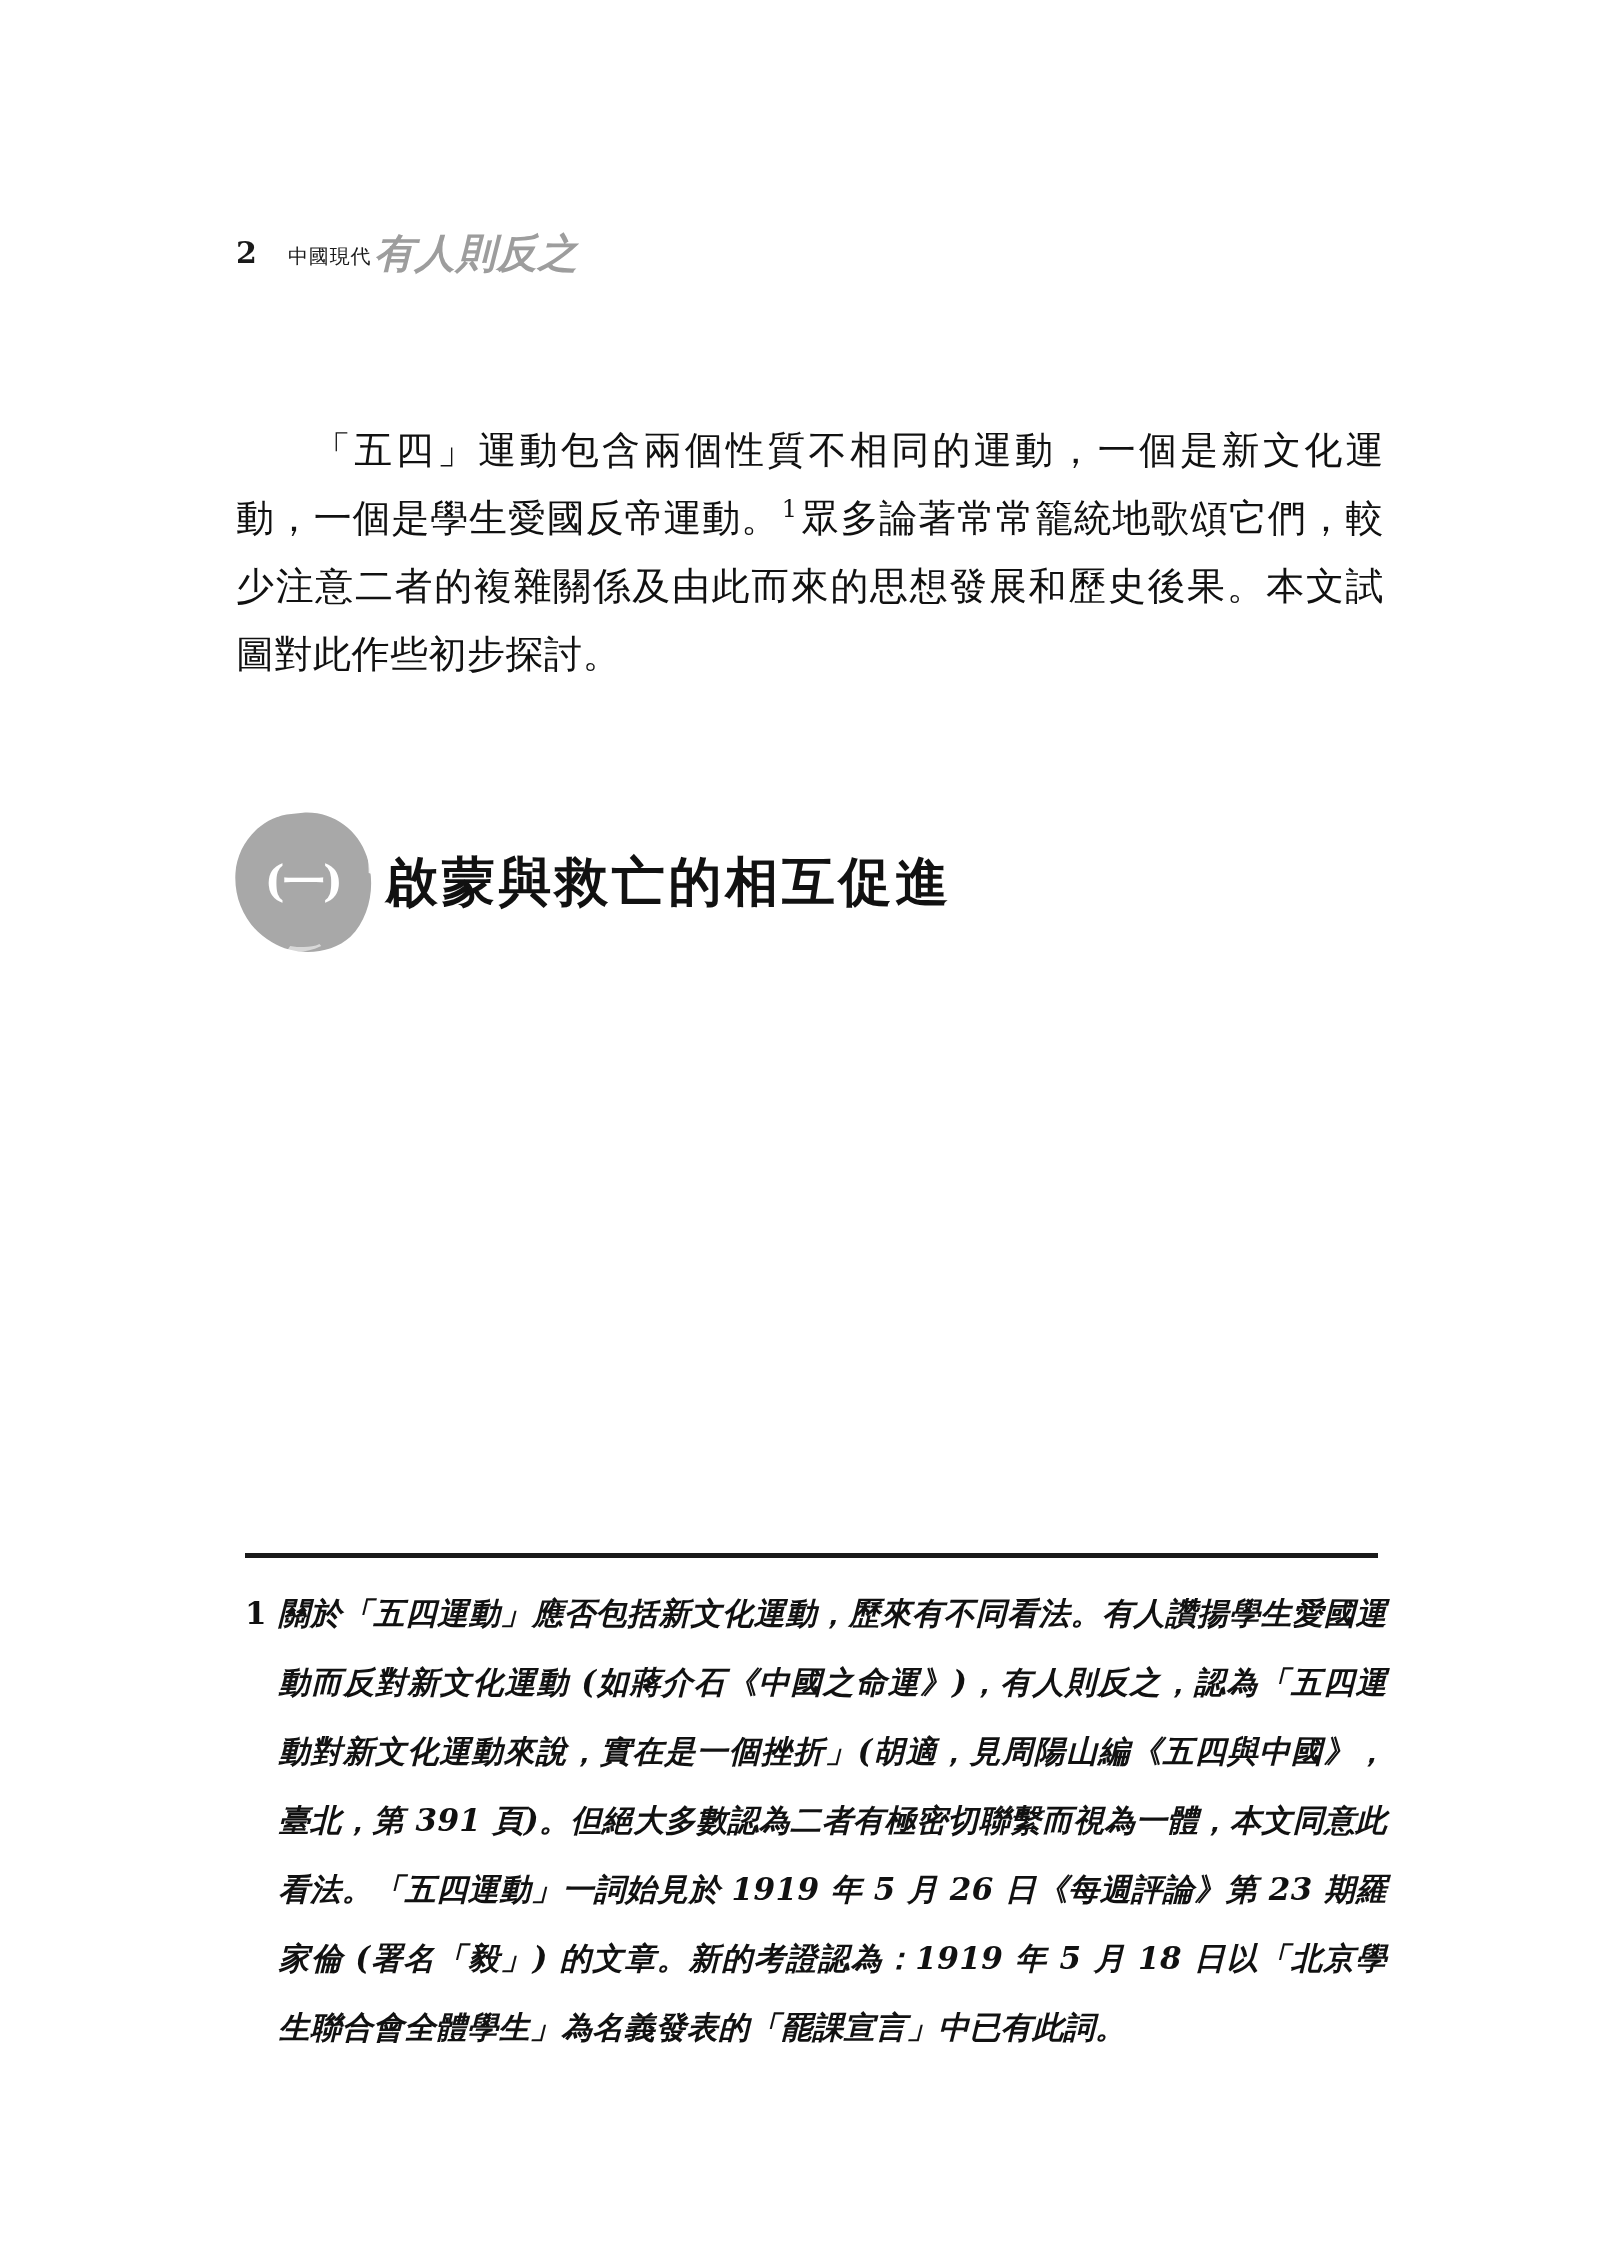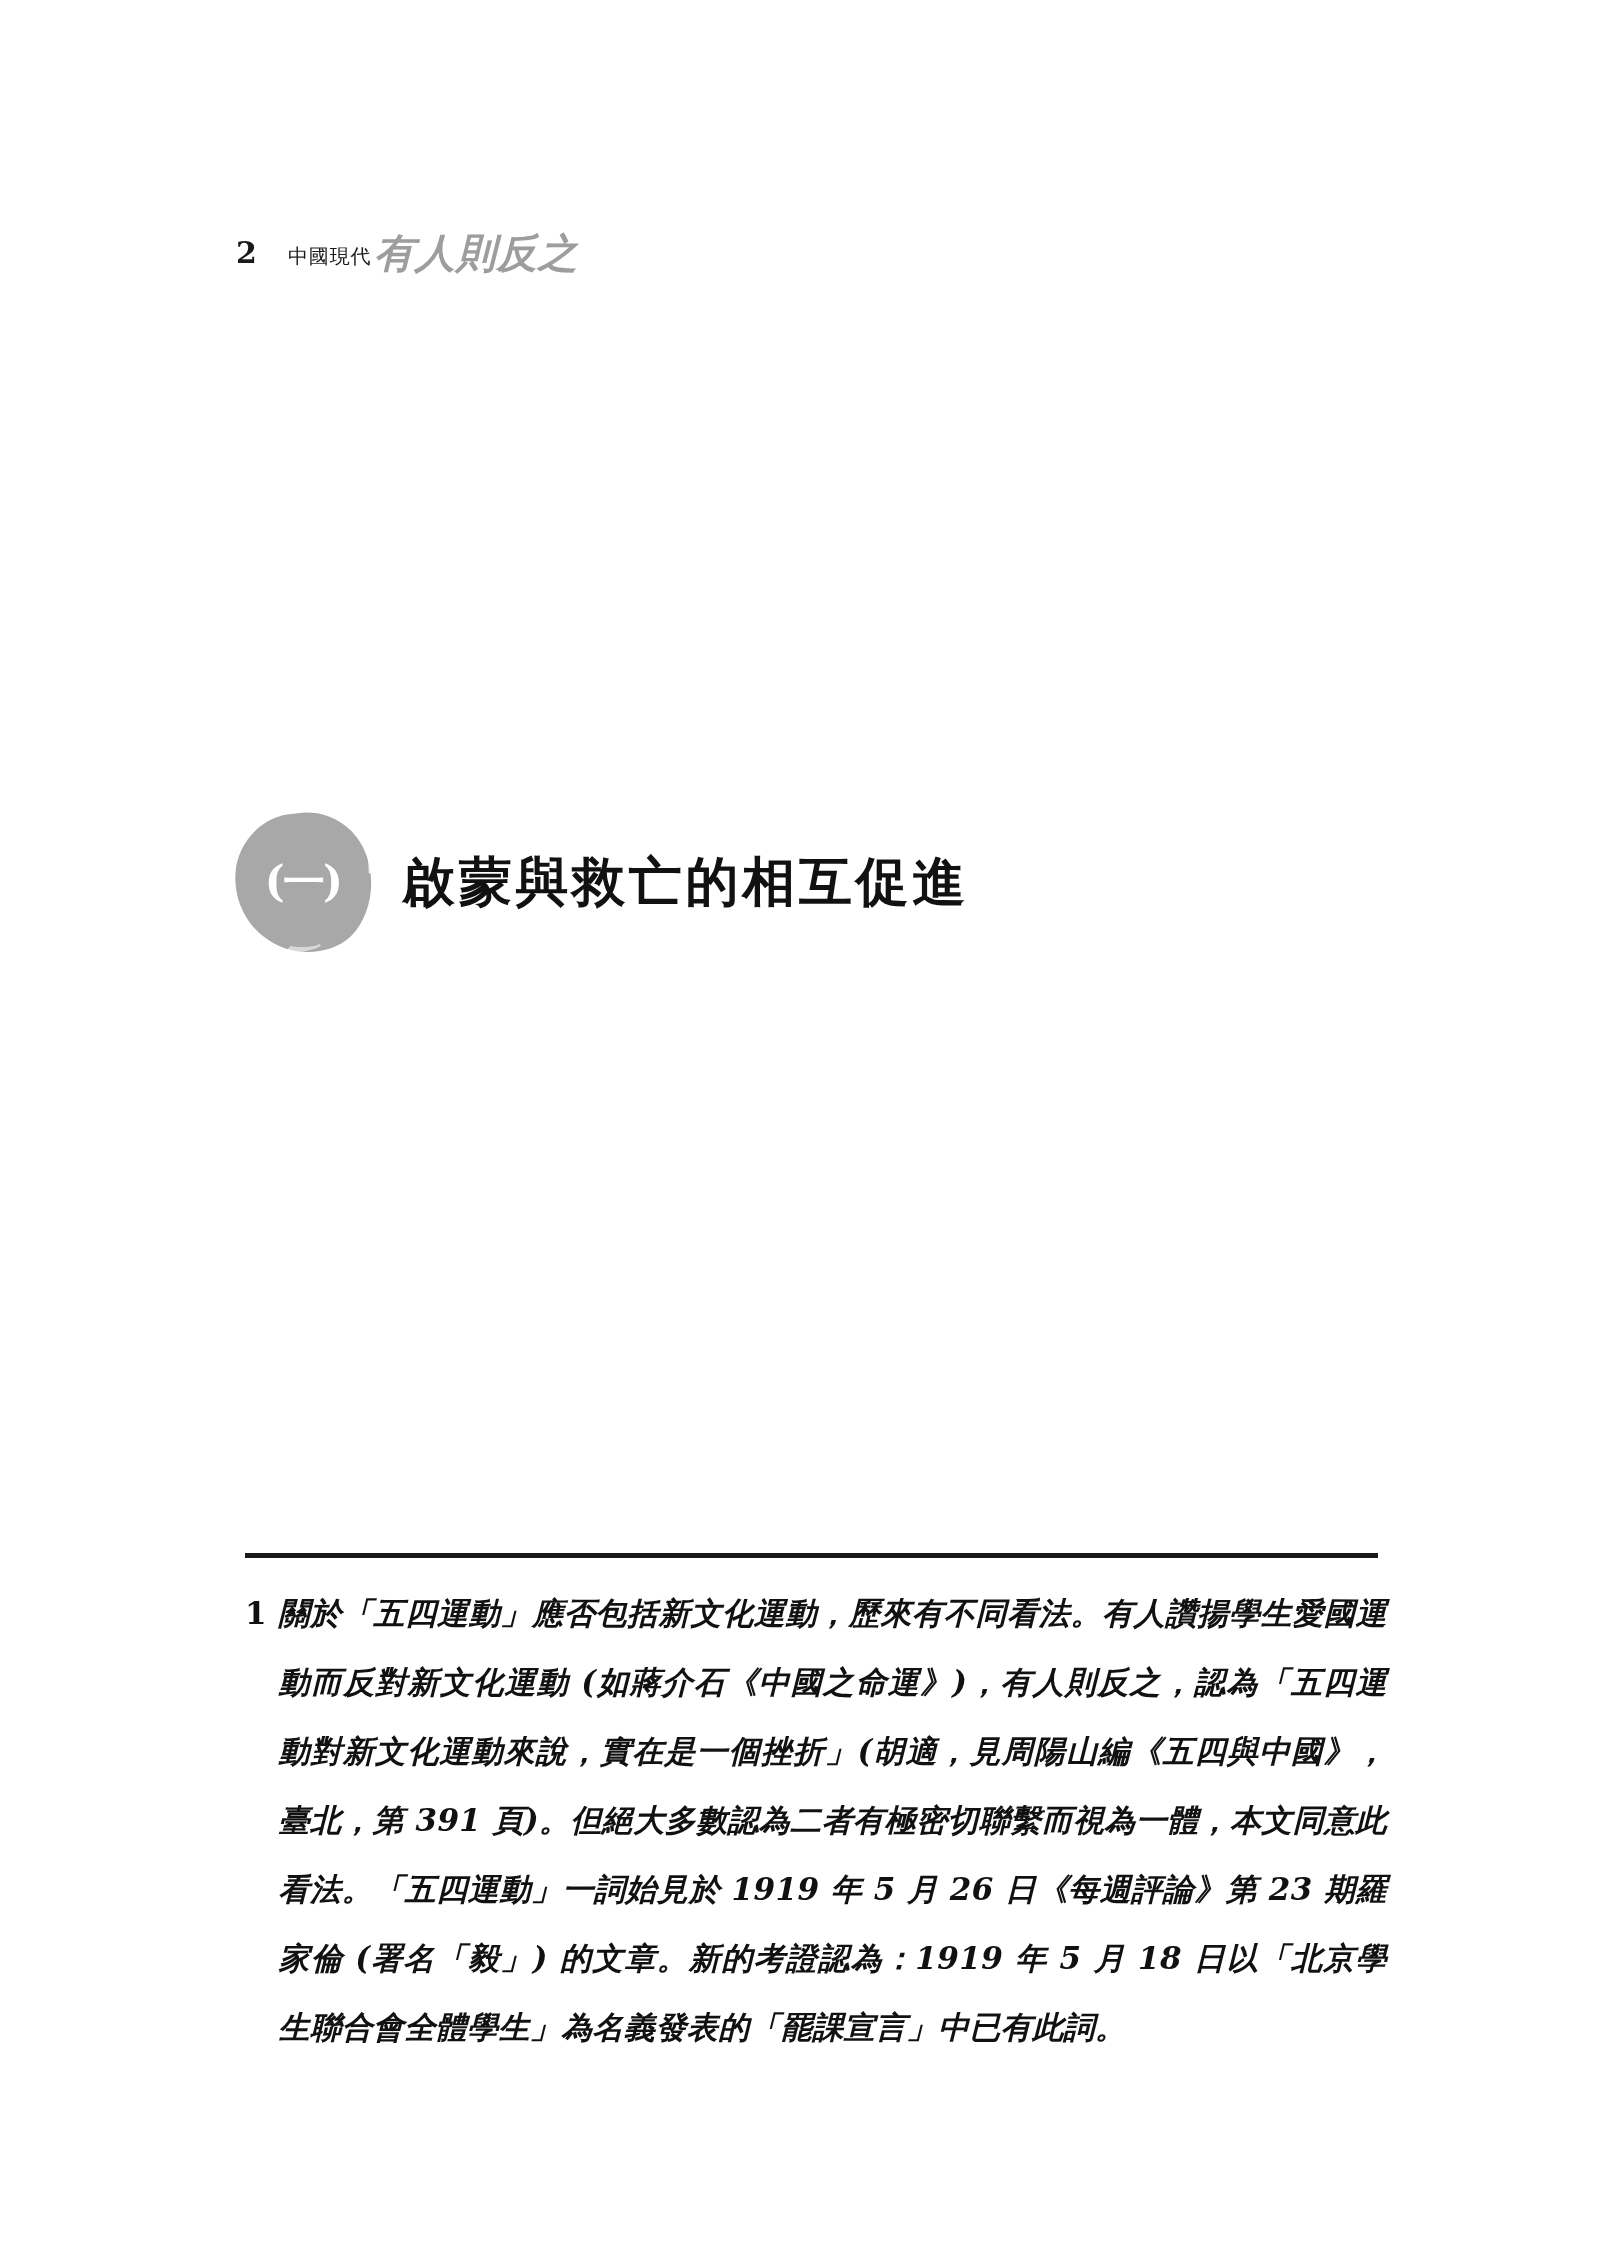--- a/index.html
+++ b/index.html
@@ -110,21 +110,21 @@
     z-index: 2;
     color: #ffffff;
     font-size: 42px;
     font-weight: 700;
     font-family: "DejaVu Serif", "Liberation Serif", serif;
     letter-spacing: -1.8px;
     line-height: 1;
     margin-top: 1.8px;
   }
   .heading-text {
-    margin-left: 26px;
+    margin-left: 9px;
     font-size: 53px;
     font-weight: 700;
     letter-spacing: 3.7px;
     color: #111111;
     font-family: "DejaVu Serif", "Liberation Serif", serif;
     white-space: nowrap;
     line-height: 1;
   }
 
   
@@ -171,20 +171,23 @@
 <body>
 
 <div class="page">
 
   <div class="running-head">
     <span class="rh-page-number">2</span>
     <span class="rh-title-normal">中國現代</span>
     <span class="rh-title-brush">有人則反之</span>
   </div>
 
+  <div class="body-block para-one">
+    <p class="body-para"><span>「五四」運動包含兩個性質不相同的運動，一個是新文化運動，一個是學生愛國反帝運動。</span><sup class="fn-ref">1</sup><span>眾多論著常常籠統地歌頌它們，較少注意二者的複雜關係及由此而來的思想發展和歷史後果。本文試圖對此作些初步探討。</span></p>
+  </div>
 
   <div class="section-heading">
     <div class="brush-badge">
       <svg viewBox="0 0 160 160" xmlns="http://www.w3.org/2000/svg" aria-hidden="true">
         <path d="M80 4
                  C112 2 140 22 150 52
                  C160 82 154 118 132 140
                  C110 160 72 162 46 146
                  C18 130 4 100 6 70
                  C8 40 30 12 62 6

